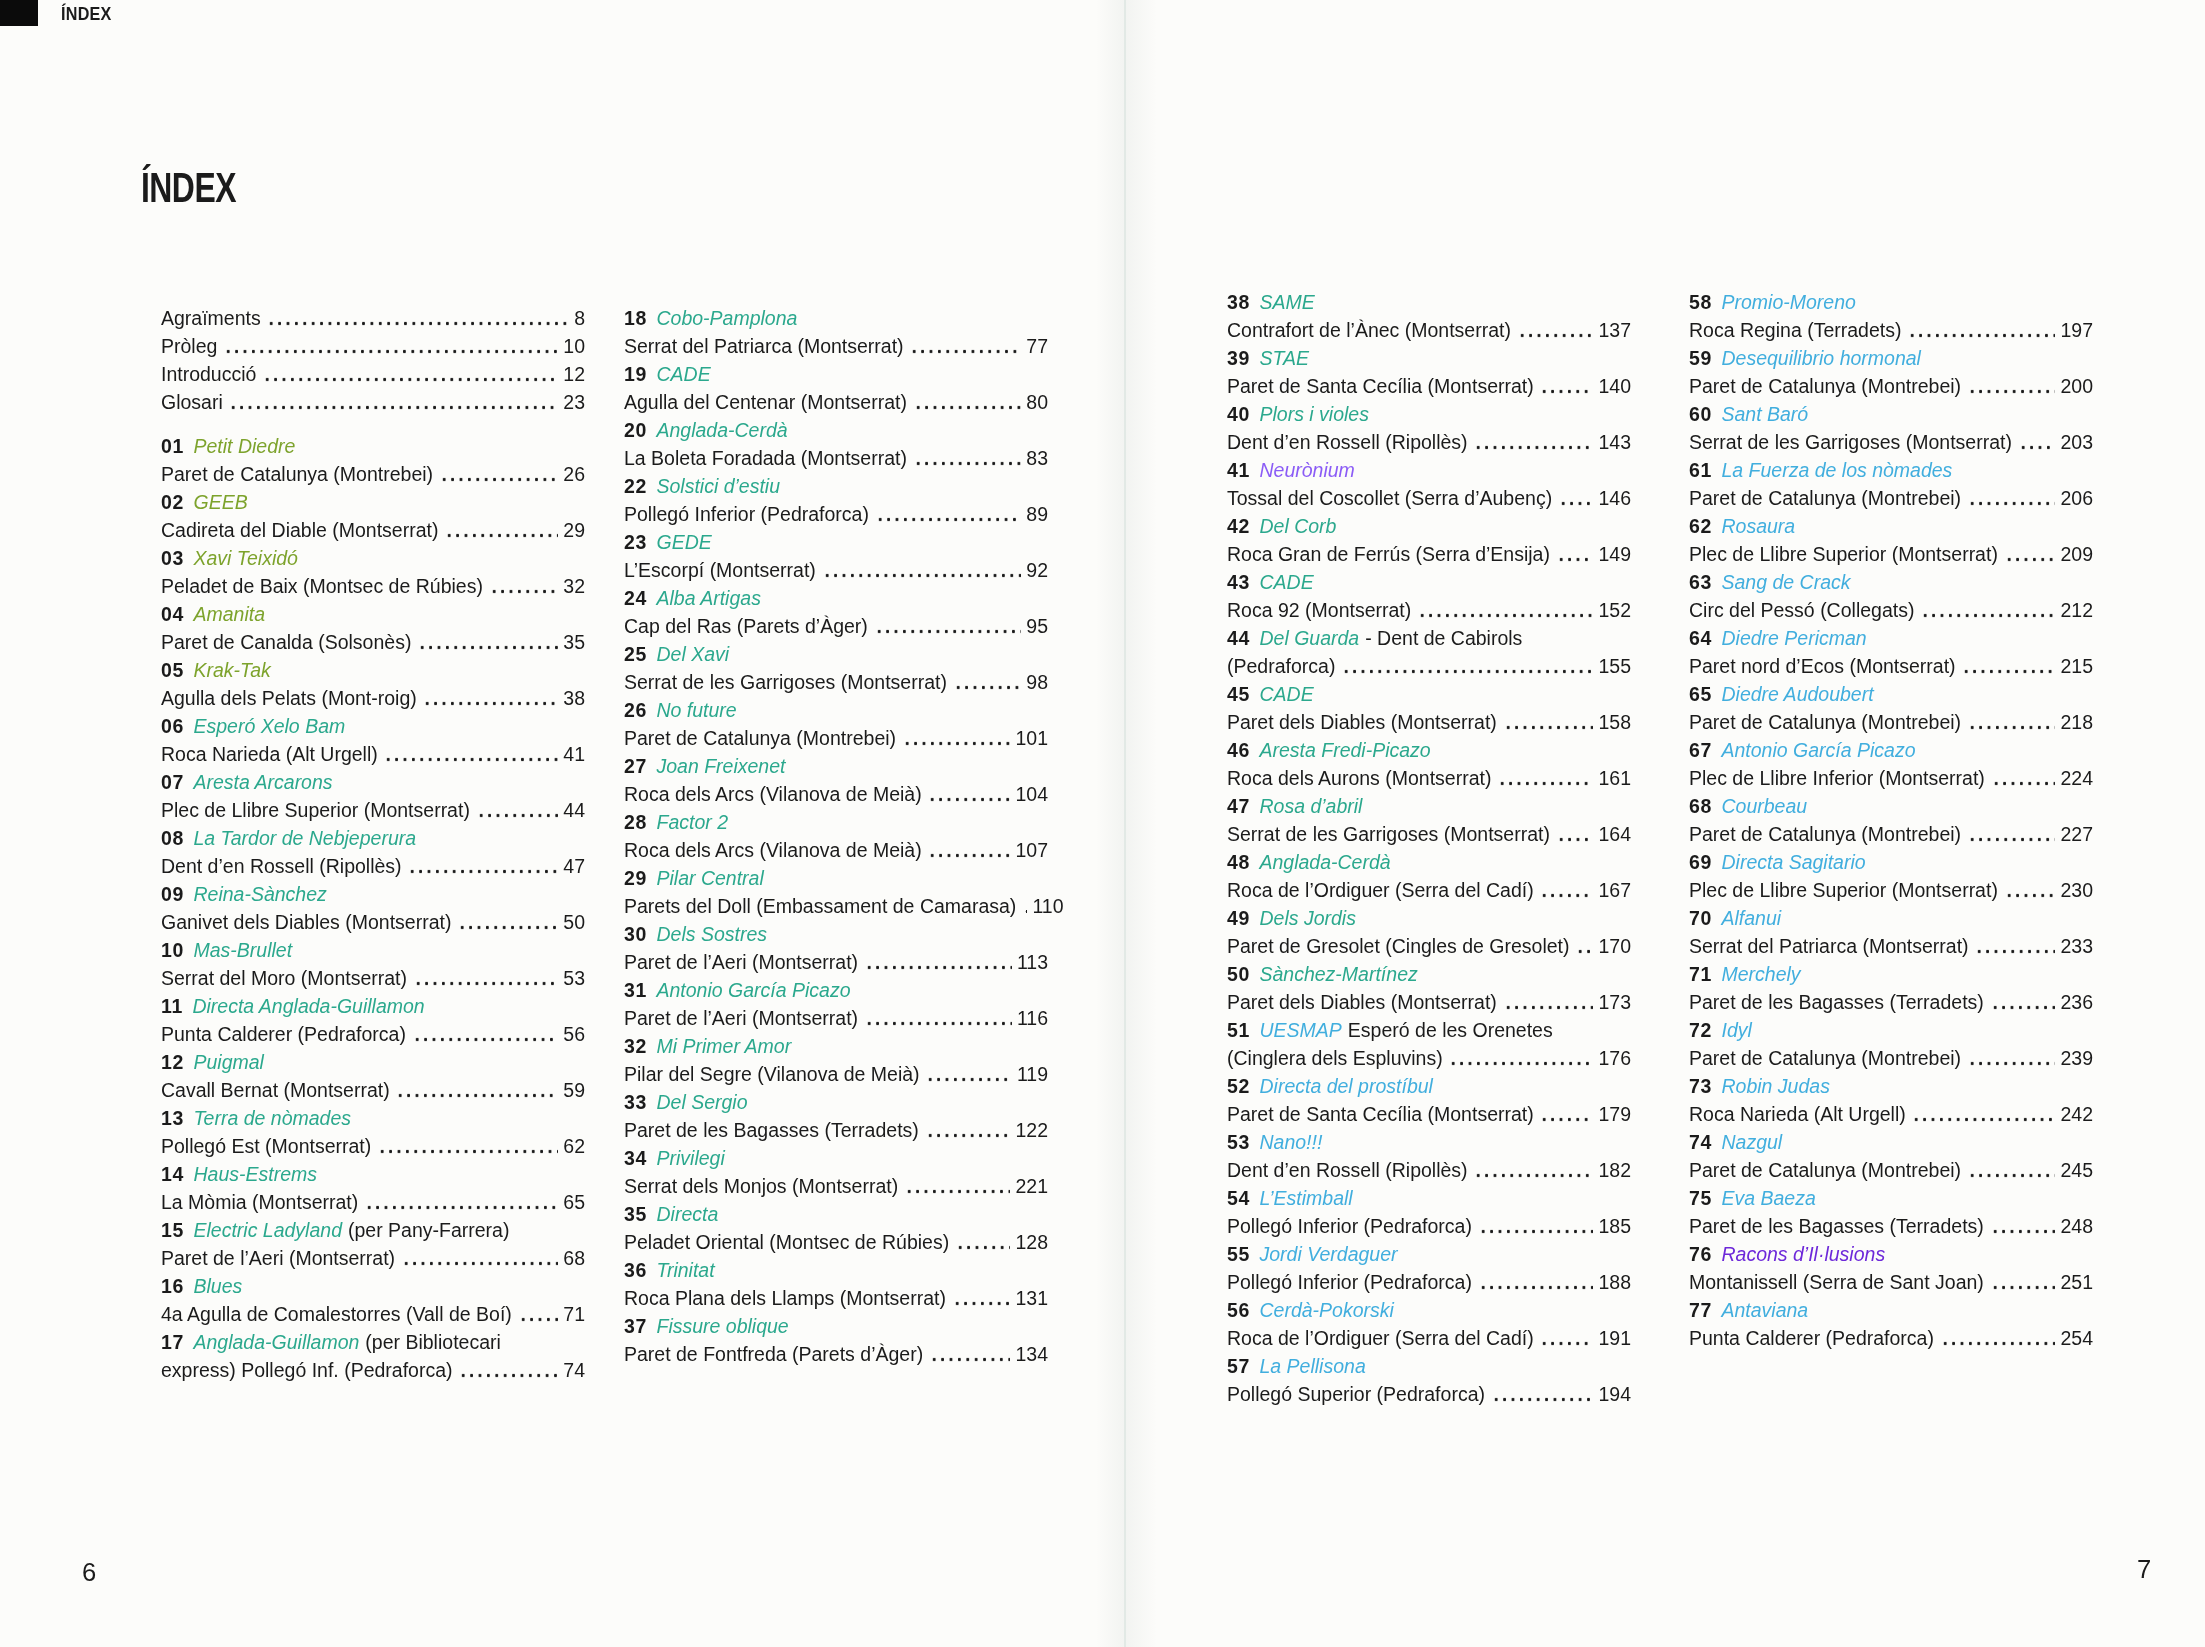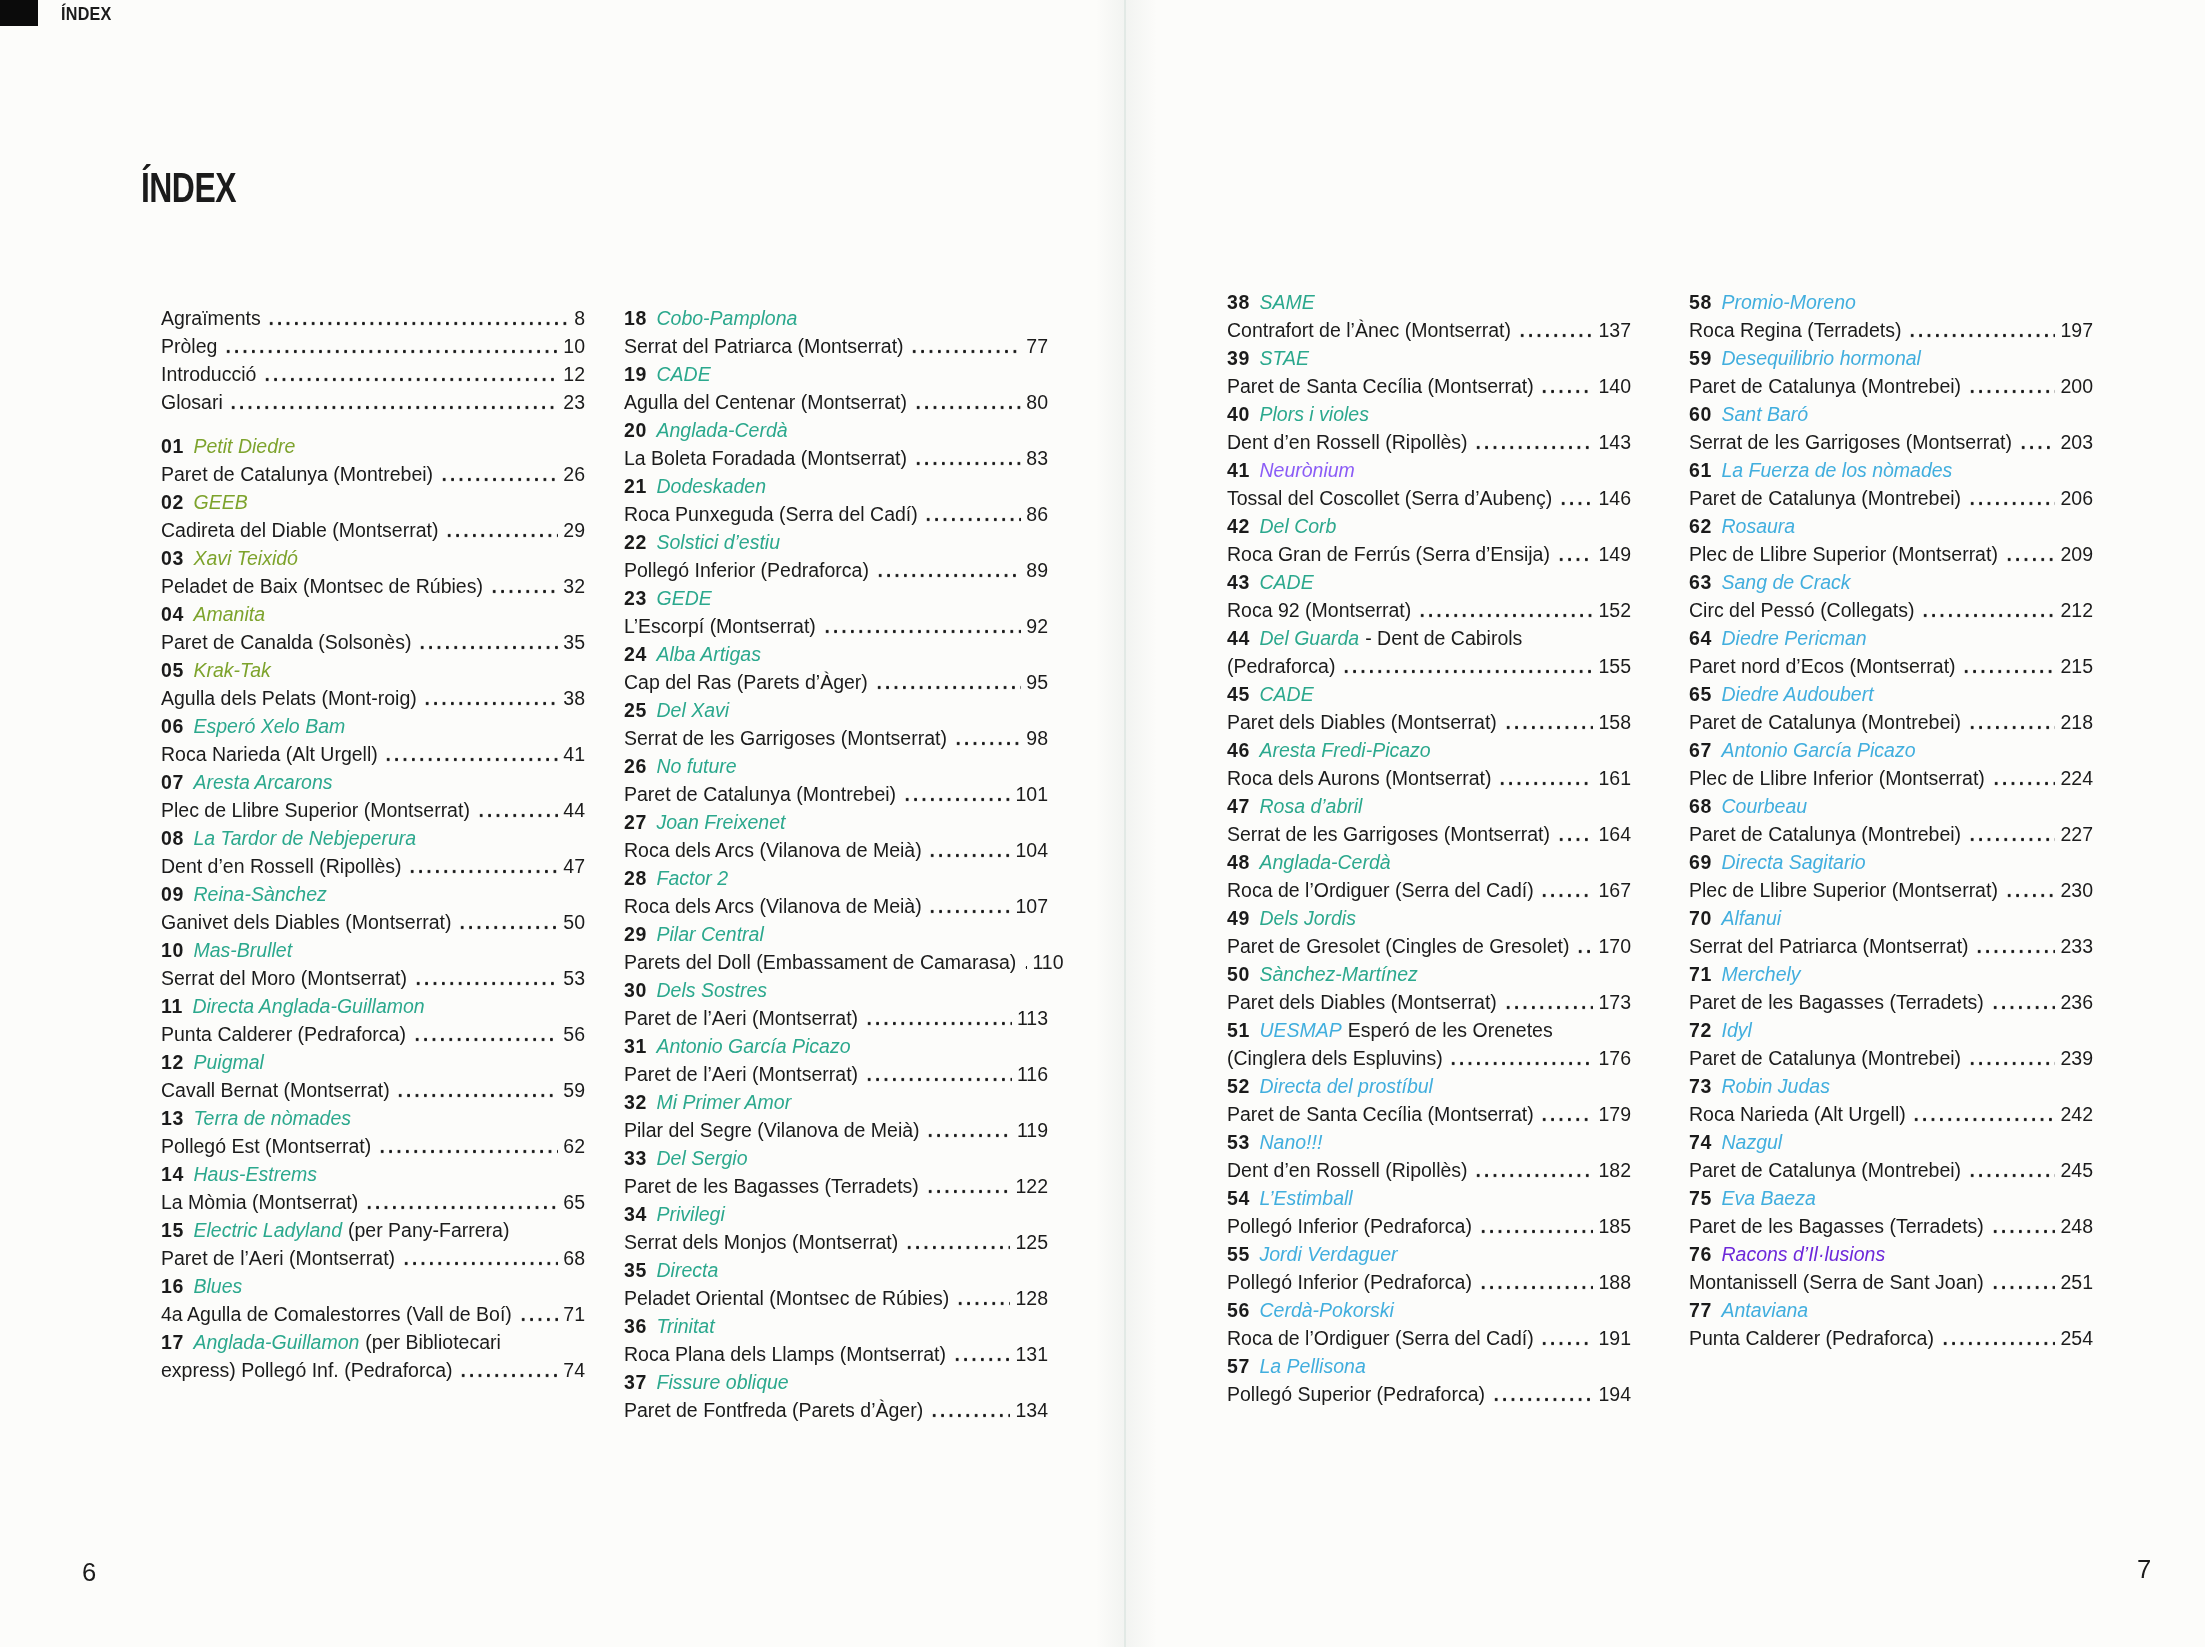--- a/index.html
+++ b/index.html
@@ -327,31 +327,20 @@
             <span class="title" style="color: rgb(43, 168, 141);">Anglada-Cerdà</span>
           </div>
           <div class="row">
             <span class="loc">La Boleta Foradada (Montserrat)</span>
             <span class="leader"></span>
             <span class="pagenum">83</span>
           </div>
         </div>
         <div class="entry">
           <div class="row title-row">
-            <span class="num">21</span>
-            <span class="title" style="color: rgb(43, 168, 141);">Dodeskaden</span>
-          </div>
-          <div class="row">
-            <span class="loc">Roca Punxeguda (Serra del Cadí)</span>
-            <span class="leader"></span>
-            <span class="pagenum">86</span>
-          </div>
-        </div>
-        <div class="entry">
-          <div class="row title-row">
             <span class="num">22</span>
             <span class="title" style="color: rgb(43, 168, 141);">Solstici d’estiu</span>
           </div>
           <div class="row">
             <span class="loc">Pollegó Inferior (Pedraforca)</span>
             <span class="leader"></span>
             <span class="pagenum">89</span>
           </div>
         </div>
         <div class="entry">
@@ -476,21 +465,21 @@
           </div>
         </div>
         <div class="entry">
           <div class="row title-row">
             <span class="num">34</span>
             <span class="title" style="color: rgb(43, 168, 141);">Privilegi</span>
           </div>
           <div class="row">
             <span class="loc">Serrat dels Monjos (Montserrat)</span>
             <span class="leader"></span>
-            <span class="pagenum">125</span>
+            <span class="pagenum">221</span>
           </div>
         </div>
         <div class="entry">
           <div class="row title-row">
             <span class="num">35</span>
             <span class="title" style="color: rgb(43, 168, 141);">Directa</span>
           </div>
           <div class="row">
             <span class="loc">Peladet Oriental (Montsec de Rúbies)</span>
             <span class="leader"></span>

